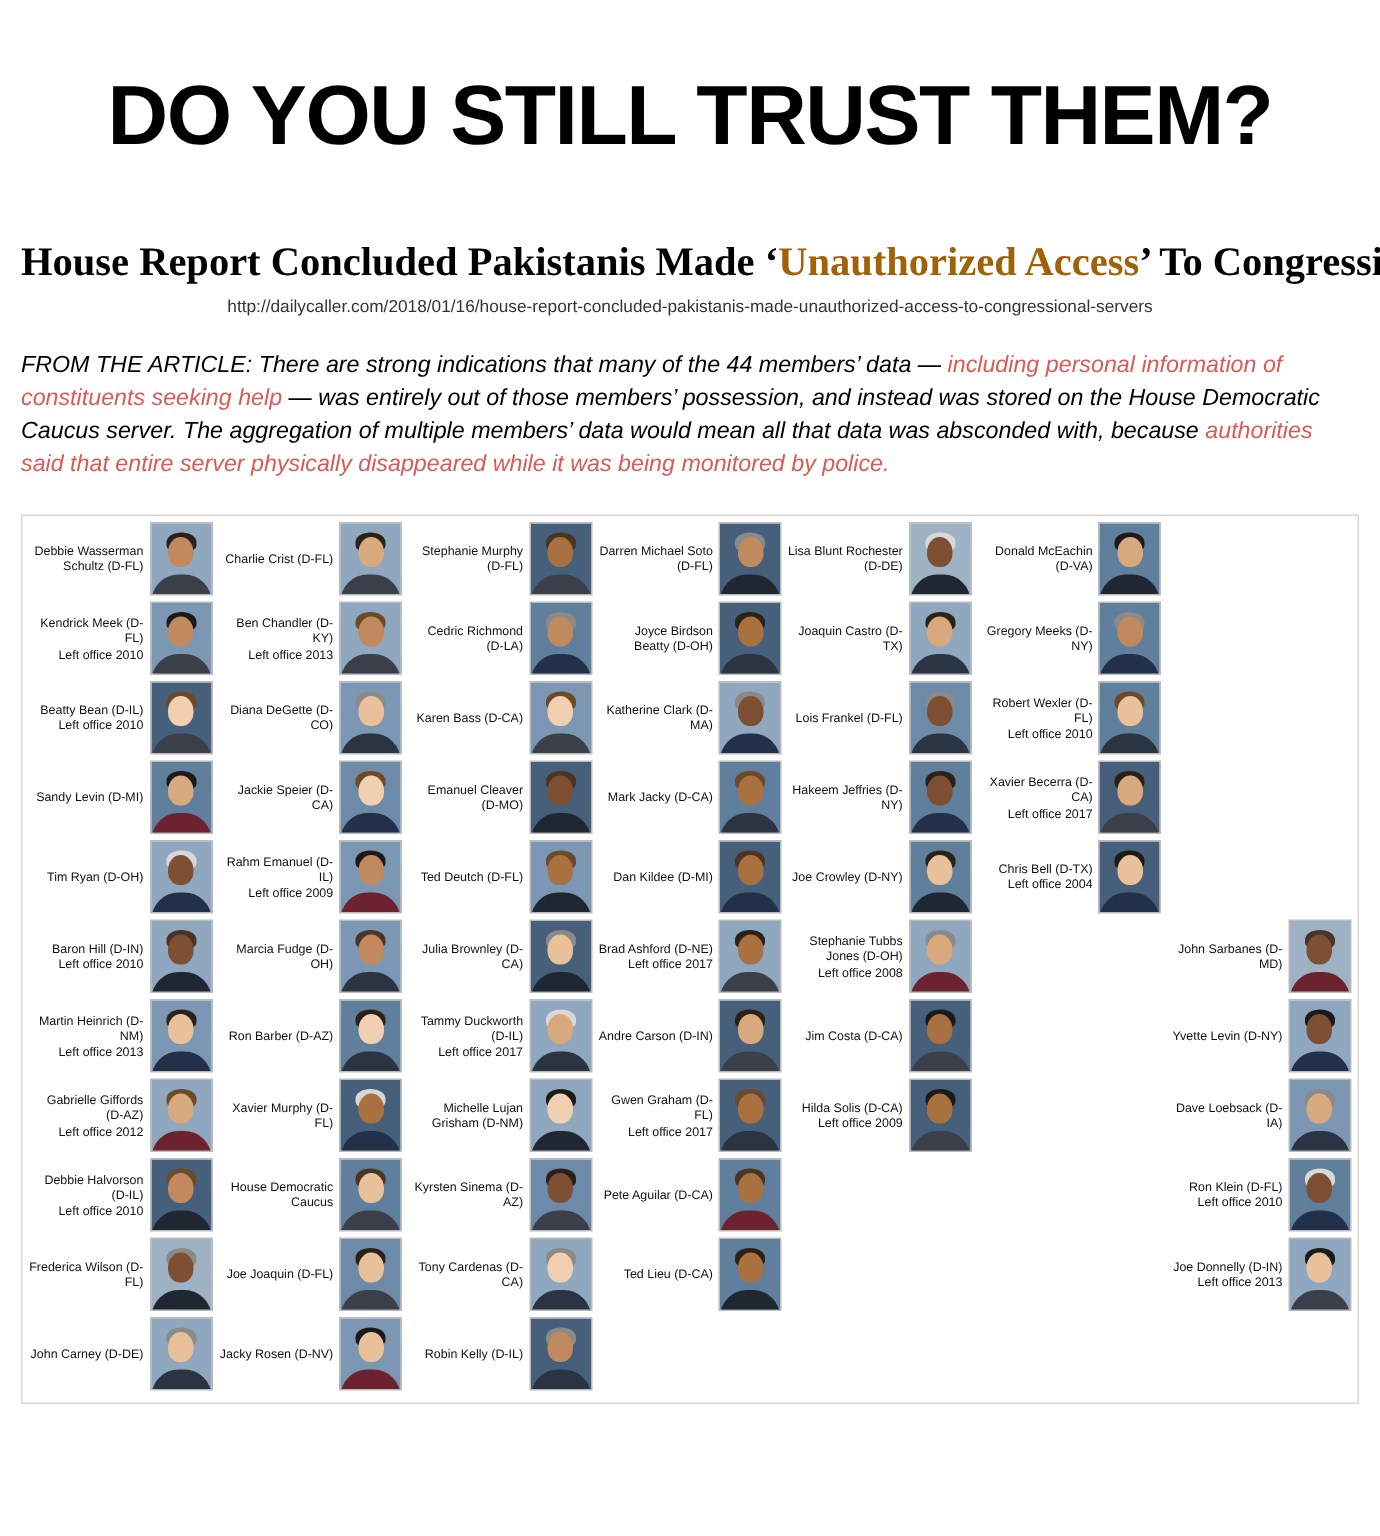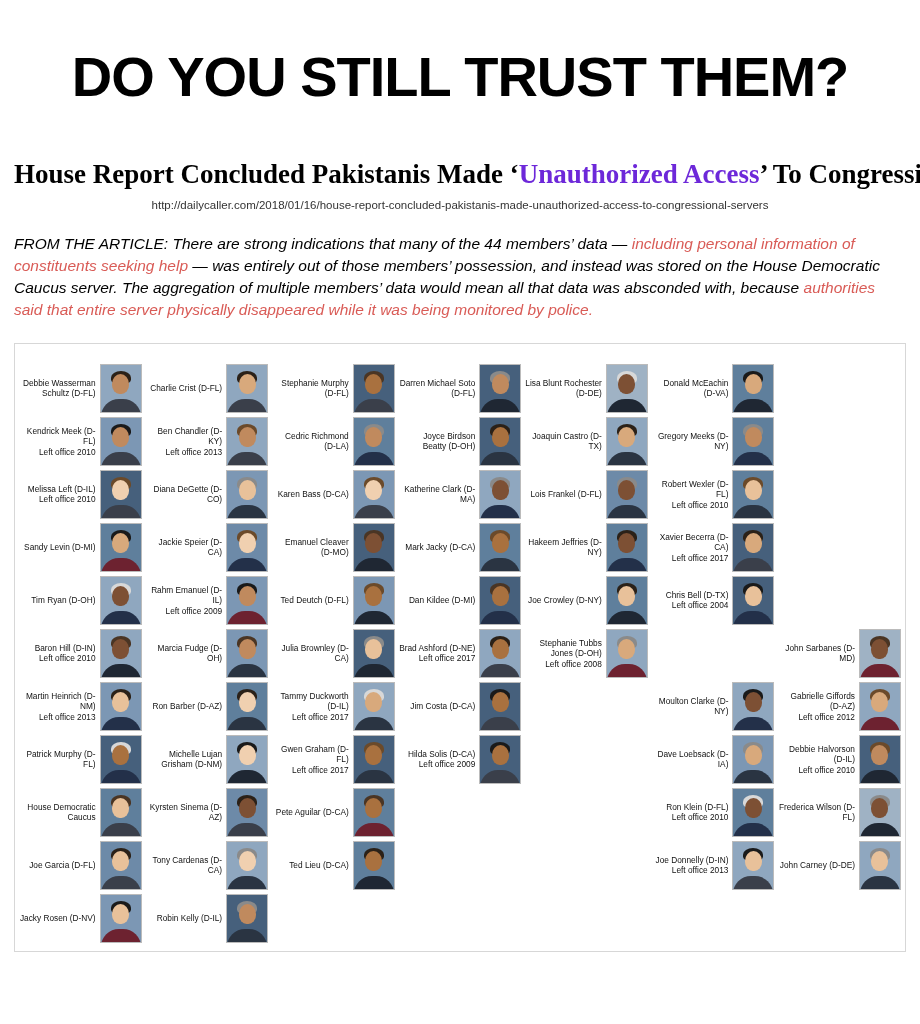--- a/index.html
+++ b/index.html
@@ -36,21 +36,21 @@
   .article-title {
     font-family: "Liberation Serif", serif;
     font-weight: bold;
     font-size: 27px;
     text-align: center;
     margin: 52px 14px 0 14px;
     line-height: 1.15;
     white-space: nowrap;
   }
   .article-title .hl {
-    color: #6d28d9;
+    color: #a16207;
   }
 
   .article-url {
     text-align: center;
     font-family: "Liberation Sans", sans-serif;
     font-size: 11.5px;
     color: #333;
     margin-top: 9px;
   }
 
@@ -68,21 +68,21 @@
     color: #d95b56;
   }
   .excerpt .lead {
     font-style: italic;
   }
 
   
   .grid-wrap {
     margin: 22px 14px 0 14px;
     border: 1px solid #d7d7d7;
-    padding: 18px 2px 6px 2px;
+    padding: 2px 2px 6px 2px;
     box-sizing: border-box;
     background: #fff;
   }
   .grid {
     display: grid;
     grid-template-columns: repeat(7, 1fr);
     column-gap: 0px;
     row-gap: 0px;
   }
   .cell {
@@ -302,21 +302,21 @@
             <div class="hair" style="background: rgb(138, 138, 138);"></div>
             <div class="head" style="background: rgb(192, 138, 94);"></div>
           </div>
         </div>
         <div class="cell empty-cell">
           <div class="label"></div>
           <div class="photo"></div>
         </div>
         <div class="cell">
           <div class="label">
-            <div>Melissa Left (D-IL)</div>
+            <div>Beatty Bean (D-IL)</div>
             <div>Left office 2010</div>
           </div>
           <div class="photo">
             <div class="bg" style="background: rgb(70, 96, 124);"></div>
             <div class="shoulders" style="background: rgb(58, 63, 74);"></div>
             <div class="hair" style="background: rgb(107, 74, 42);"></div>
             <div class="head" style="background: rgb(240, 208, 176);"></div>
           </div>
         </div>
         <div class="cell">
@@ -625,36 +625,47 @@
           </div>
           <div class="photo">
             <div class="bg" style="background: rgb(143, 167, 191);"></div>
             <div class="shoulders" style="background: rgb(42, 52, 66);"></div>
             <div class="hair" style="background: rgb(216, 216, 216);"></div>
             <div class="head" style="background: rgb(216, 169, 124);"></div>
           </div>
         </div>
         <div class="cell">
           <div class="label">
+            <div>Andre Carson (D-IN)</div>
+          </div>
+          <div class="photo">
+            <div class="bg" style="background: rgb(70, 96, 124);"></div>
+            <div class="shoulders" style="background: rgb(58, 63, 74);"></div>
+            <div class="hair" style="background: rgb(43, 33, 24);"></div>
+            <div class="head" style="background: rgb(216, 169, 124);"></div>
+          </div>
+        </div>
+        <div class="cell">
+          <div class="label">
             <div>Jim Costa (D-CA)</div>
           </div>
           <div class="photo">
             <div class="bg" style="background: rgb(70, 96, 124);"></div>
             <div class="shoulders" style="background: rgb(58, 63, 74);"></div>
             <div class="hair" style="background: rgb(26, 26, 26);"></div>
             <div class="head" style="background: rgb(169, 113, 63);"></div>
           </div>
         </div>
         <div class="cell empty-cell">
           <div class="label"></div>
           <div class="photo"></div>
         </div>
         <div class="cell">
           <div class="label">
-            <div>Moulton Clarke (D-NY)</div>
+            <div>Yvette Levin (D-NY)</div>
           </div>
           <div class="photo">
             <div class="bg" style="background: rgb(143, 167, 191);"></div>
             <div class="shoulders" style="background: rgb(35, 48, 73);"></div>
             <div class="hair" style="background: rgb(26, 26, 26);"></div>
             <div class="head" style="background: rgb(125, 80, 52);"></div>
           </div>
         </div>
         <div class="cell">
           <div class="label">
@@ -663,21 +674,21 @@
           </div>
           <div class="photo">
             <div class="bg" style="background: rgb(143, 167, 191);"></div>
             <div class="shoulders" style="background: rgb(109, 34, 48);"></div>
             <div class="hair" style="background: rgb(107, 74, 42);"></div>
             <div class="head" style="background: rgb(216, 169, 124);"></div>
           </div>
         </div>
         <div class="cell">
           <div class="label">
-            <div>Patrick Murphy (D-FL)</div>
+            <div>Xavier Murphy (D-FL)</div>
           </div>
           <div class="photo">
             <div class="bg" style="background: rgb(70, 96, 124);"></div>
             <div class="shoulders" style="background: rgb(35, 48, 73);"></div>
             <div class="hair" style="background: rgb(216, 216, 216);"></div>
             <div class="head" style="background: rgb(169, 113, 63);"></div>
           </div>
         </div>
         <div class="cell">
           <div class="label">
@@ -800,21 +811,21 @@
           </div>
           <div class="photo">
             <div class="bg" style="background: rgb(159, 178, 196);"></div>
             <div class="shoulders" style="background: rgb(31, 39, 51);"></div>
             <div class="hair" style="background: rgb(138, 138, 138);"></div>
             <div class="head" style="background: rgb(125, 80, 52);"></div>
           </div>
         </div>
         <div class="cell">
           <div class="label">
-            <div>Joe Garcia (D-FL)</div>
+            <div>Joe Joaquin (D-FL)</div>
           </div>
           <div class="photo">
             <div class="bg" style="background: rgb(109, 138, 168);"></div>
             <div class="shoulders" style="background: rgb(58, 63, 74);"></div>
             <div class="hair" style="background: rgb(43, 33, 24);"></div>
             <div class="head" style="background: rgb(232, 193, 154);"></div>
           </div>
         </div>
         <div class="cell">
           <div class="label">

